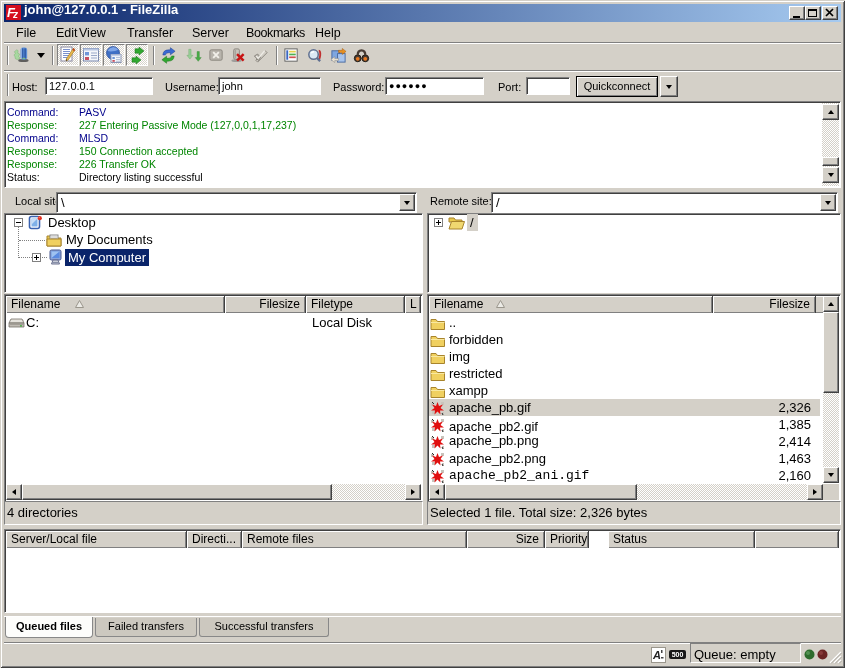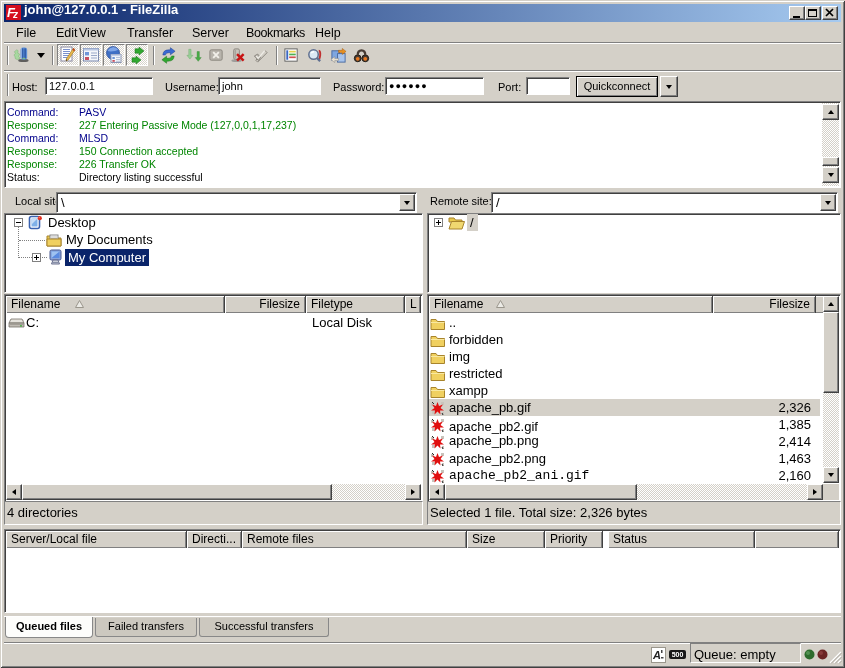--- a/index.html
+++ b/index.html
@@ -404,22 +404,22 @@
 
 <div class="abs" style="left:4px; top:501px; width:419px; height:24px; background:#d4d0c8; border:1px solid; border-color:#808080 #fff #fff #808080;"></div>
 <div class="abs" style="left:7px; top:505px; font-size:13px;">4 directories</div>
 <div class="abs" style="left:427px; top:501px; width:414px; height:24px; background:#d4d0c8; border:1px solid; border-color:#808080 #fff #fff #808080;"></div>
 <div class="abs" style="left:430px; top:505px; font-size:13px;">Selected 1 file. Total size: 2,326 bytes</div>
 
 <div class="sunken abs" style="left:4px; top:529px; width:837px; height:84px;"></div>
 <div class="hcol" style="left:6px; top:531px; width:181px;">Server/Local file</div>
 <div class="hcol" style="left:187px; top:531px; width:55px;">Directi...</div>
 <div class="hcol" style="left:242px; top:531px; width:225px;">Remote files</div>
-<div class="hcol" style="left:467px; top:531px; width:78px; ">Size</div>
-<div class="hcol" style="left:545px; top:531px; width:58px;">Priority</div>
+<div class="hcol" style="left:467px; top:531px; width:78px; text-align:right;">Size</div>
+<div class="hcol" style="left:545px; top:531px; width:44px;">Priority</div>
 <div class="hcol" style="left:608px; top:531px; width:147px;">Status</div>
 <div class="hcol" style="left:755px; top:531px; width:84px;"></div>
 
 <div class="abs" style="left:4px; top:616px; width:837px; height:1px; background:#fff;"></div>
 <div class="abs" style="left:5px; top:617px; width:88px; height:21px; background:#fdfdfb; border:1px solid #888; border-top:none; border-radius:0 0 4px 4px; font-size:11px; font-weight:bold; text-align:center; line-height:18px;">Queued files</div>
 <div class="abs" style="left:95px; top:618px; width:102px; height:19px; background:#ccc8bf; border:1px solid #888; border-top:none; border-radius:0 0 3px 3px; font-size:11px; text-align:center; line-height:17px;">Failed transfers</div>
 <div class="abs" style="left:199px; top:618px; width:130px; height:19px; background:#ccc8bf; border:1px solid #888; border-top:none; border-radius:0 0 3px 3px; font-size:11px; text-align:center; line-height:17px;">Successful transfers</div>
 
 <div class="abs" style="left:4px; top:642px; width:837px; height:1px; background:#808080;"></div>
 <div class="abs" style="left:4px; top:643px; width:837px; height:1px; background:#fff;"></div>

